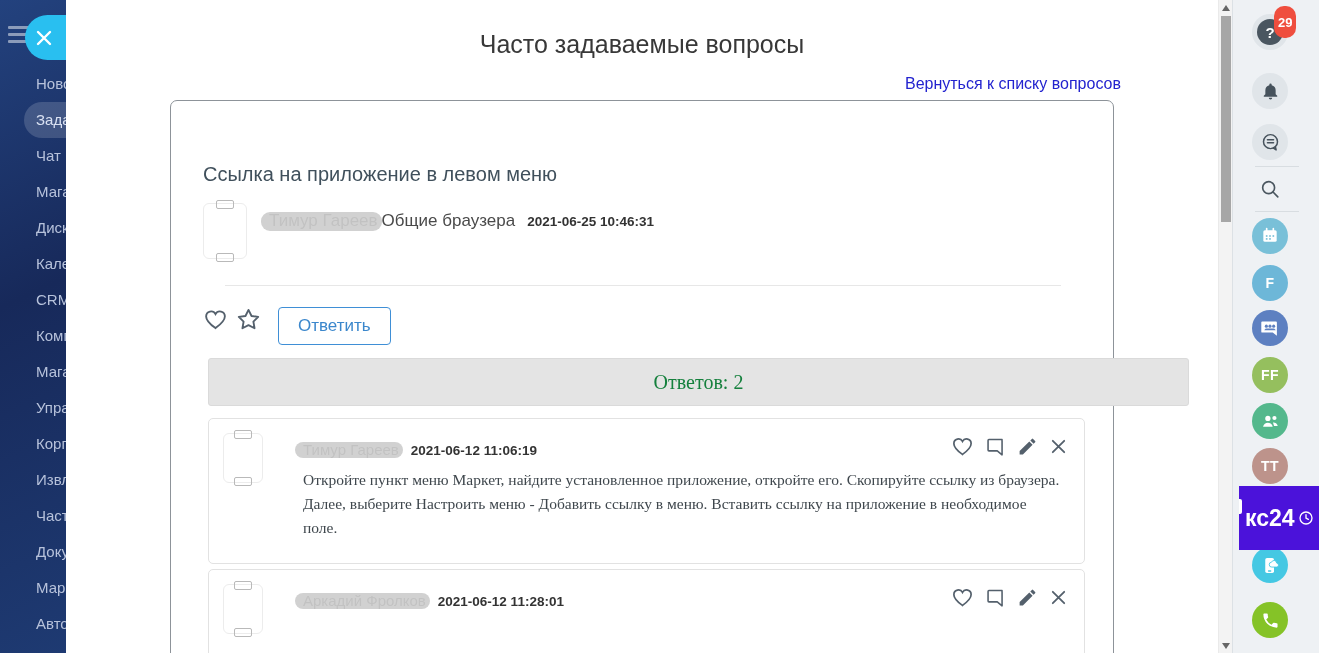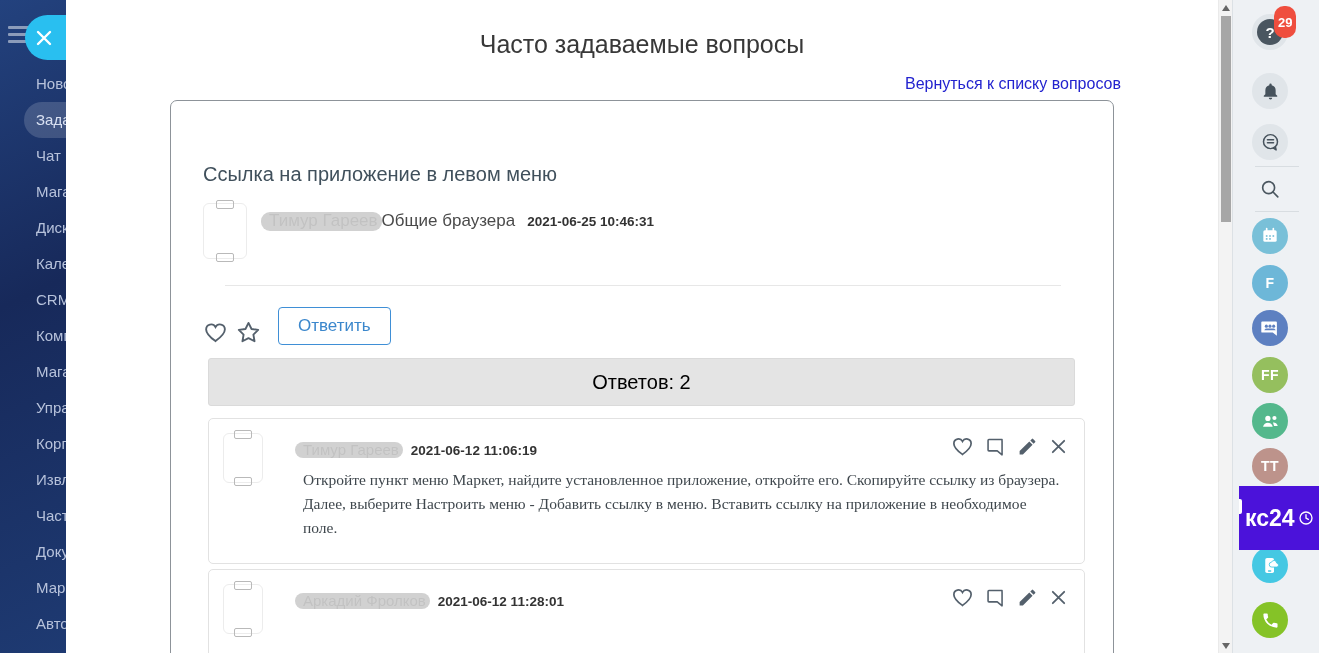--- a/index.html
+++ b/index.html
@@ -35,27 +35,27 @@
     width:16px; height:7px; border:1px solid #b9b9b9; border-radius:2px; }
   .avatar-ph::before { top:-4px; } .avatar-ph::after { bottom:-4px; }
   .author-line { margin:8px 0 0 22px; display:flex; align-items:baseline; }
   .redacted { position:relative; color:#9a9a9a; white-space:nowrap; }
   .redacted::after { content:""; position:absolute; left:-8px; right:-4px; top:1px; bottom:0px;
     background:rgba(201,201,201,.85); border-radius:9px; }
   .q-author { font-size:17px; }
   .q-category { font-size:17px; color:#4a4a4a; margin-left:4px; cursor:pointer; }
   .q-date { font-size:13.5px; font-weight:bold; color:#333; margin-left:12px; }
   .divider { margin:26px 0 0 22px; width:836px; height:1px; background:#e7e7e7; }
-  .like-row { margin-top:21px; display:flex; align-items:flex-end; }
+  .like-row { margin-top:21px; display:flex; align-items:flex-start; }
   .icon-btn { color:#54606c; cursor:pointer; display:inline-flex; }
   .like-row .icon-btn { margin-right:8px; }
   .reply-btn { margin-left:9px; border:1px solid #3f8fd6; border-radius:4px; background:#fff;
     color:#3b87cc; font-size:17px; font-family:"Liberation Sans",sans-serif; padding:8px 19px; cursor:pointer; }
-  .answers-bar { margin:13px 0 0 5px; width:867px; height:48px; background:#e4e4e4; border:1px solid #dadada;
-    border-radius:3px; text-align:center; line-height:46px; font-size:20px; color:#000000; }
+  .answers-bar { margin:13px 0 0 5px; width:981px; height:48px; background:#e4e4e4; border:1px solid #dadada;
+    border-radius:3px; text-align:center; line-height:46px; font-size:20px; color:#15803d;font-family:Liberation Serif, serif; }
   .answer-card { position:relative; margin:12px 0 0 5px; width:877px; background:#fff;
     border:1px solid #e2e2e2; border-radius:5px; padding:14px 18px 14px 94px; min-height:146px; }
   .answer-card + .answer-card { margin-top:5px; min-height:140px; }
   .answer-card .avatar-ph { position:absolute; left:14px; top:14px; width:40px; height:50px; }
   .a-head { display:flex; align-items:baseline; margin-top:8px; }
   .a-author { font-size:15px; }
   .a-date { font-size:13.5px; font-weight:bold; color:#333; margin-left:12px; }
   .a-icons { position:absolute; right:16px; top:16px; display:flex; align-items:center; gap:11px; color:#55616e; }
   .a-text { margin-top:10px; font-size:15.5px; line-height:24px; color:#3f474d; width:758px;font-family:Liberation Serif, serif; }
 

